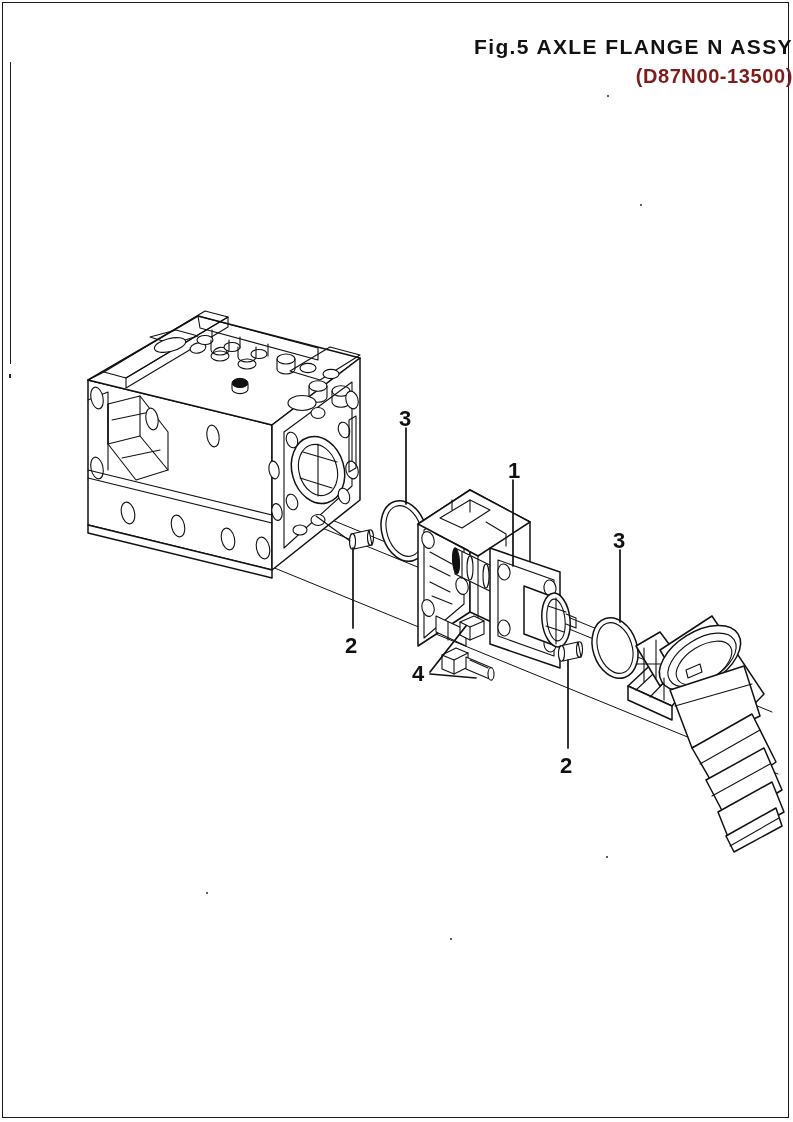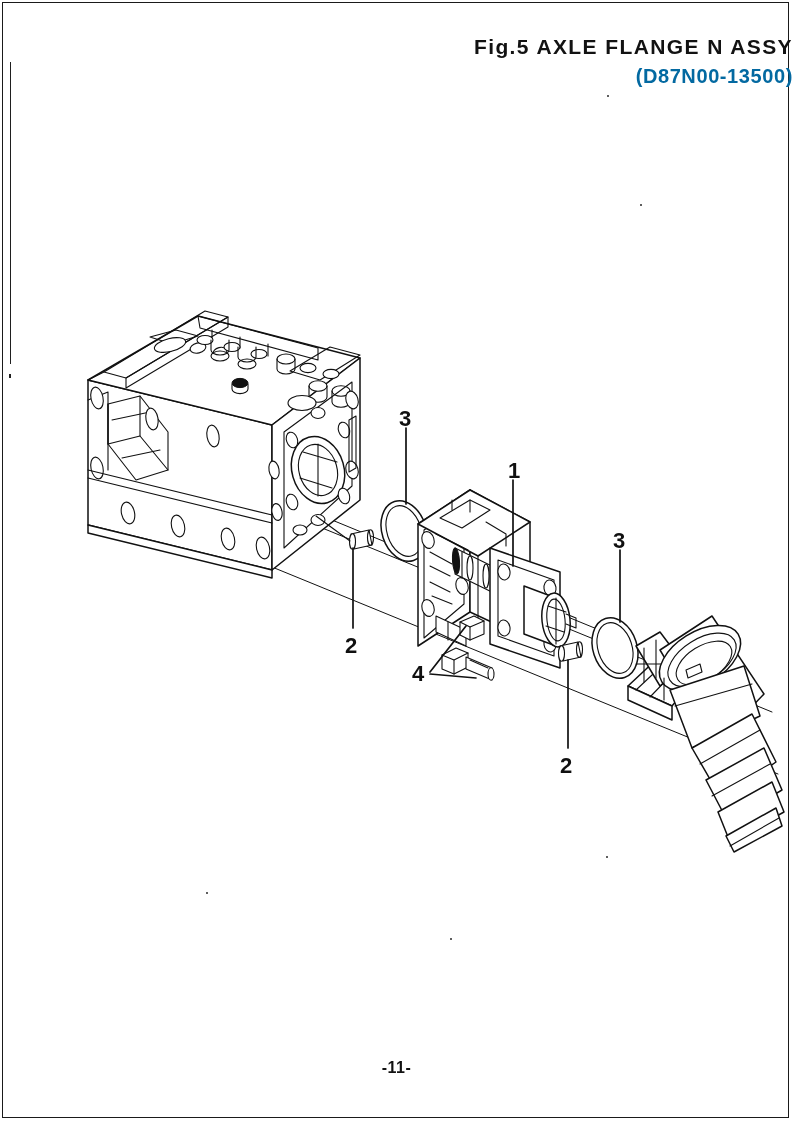--- a/index.html
+++ b/index.html
@@ -63,21 +63,21 @@
     letter-spacing: 1.4px;
     color: #121212;
     font-family: "Liberation Sans", sans-serif;
   }
   #title-line2 {
     display: block;
     margin-top: 9px;
     font-size: 20px;
     font-weight: bold;
     letter-spacing: 0.6px;
-    color: #0369a1;
+    color: #7f1d1d;
     font-family: "Liberation Sans", sans-serif;
     padding-left: 20px;
   }
   #page-number {
     position: absolute;
     left: 0;
     top: 1059px;
     width: 793px;
     text-align: center;
     font-size: 16px;
@@ -386,15 +386,14 @@
 
   </svg>
 
   <div class="callout-label" id="co-3l" style="left:399px; top:408px;">3</div>
   <div class="callout-label" id="co-1" style="left:508px; top:460px;">1</div>
   <div class="callout-label" id="co-3r" style="left:613px; top:530px;">3</div>
   <div class="callout-label" id="co-2l" style="left:345px; top:635px;">2</div>
   <div class="callout-label" id="co-2r" style="left:560px; top:755px;">2</div>
   <div class="callout-label" id="co-4" style="left:412px; top:663px;">4</div>
 
-  <div id="page-number">-11-</div>
 
 </div>
 
 </body></html>

